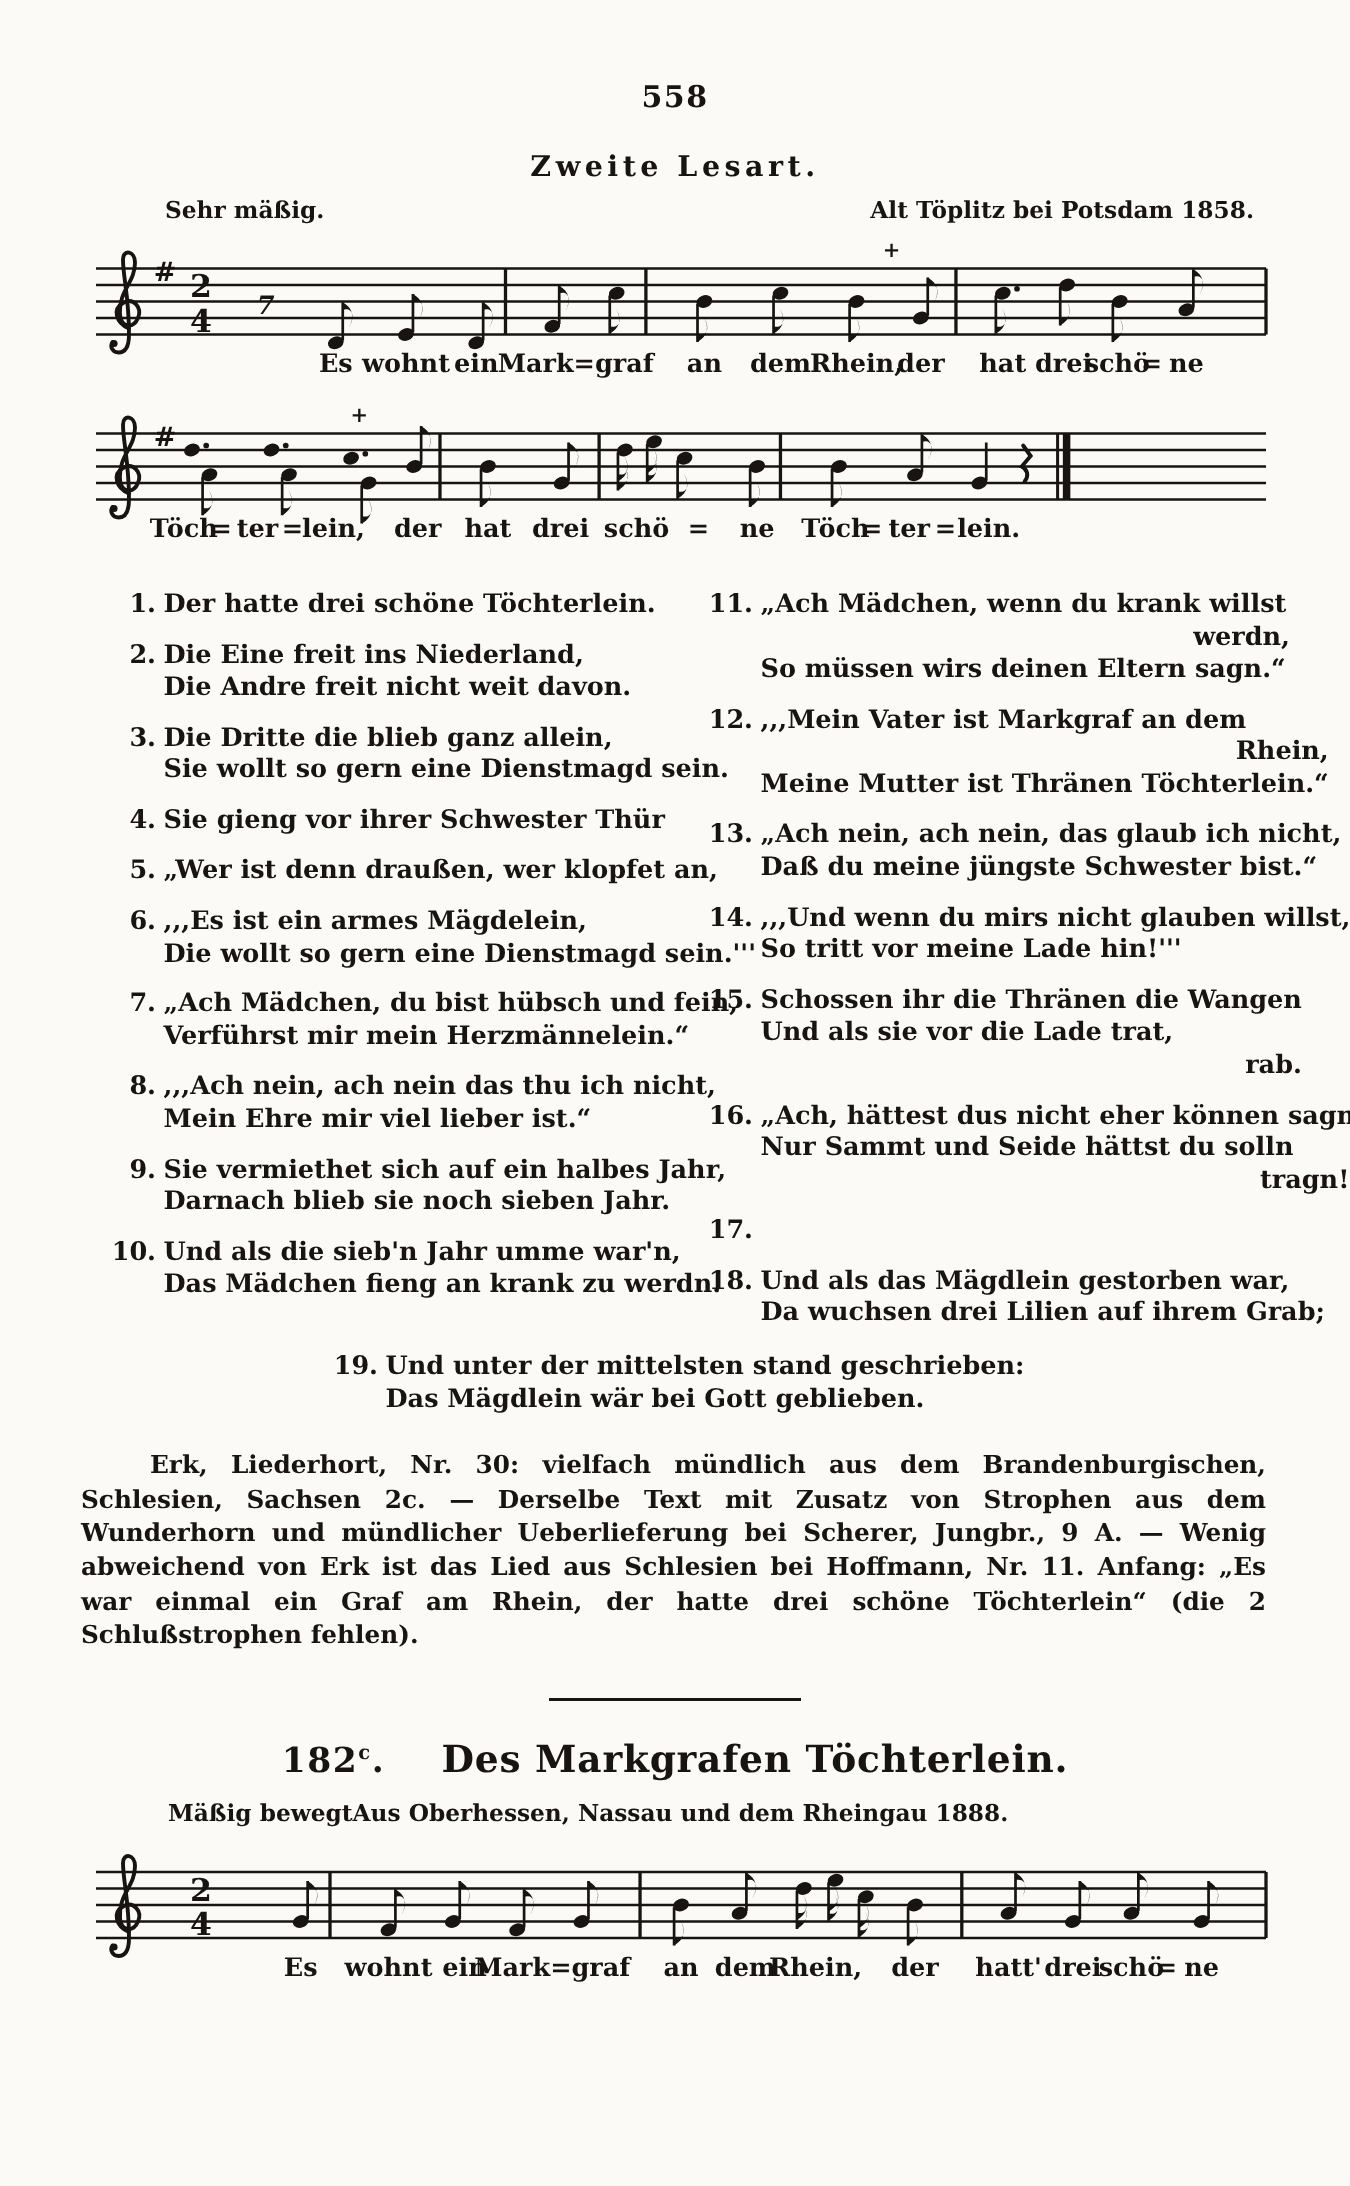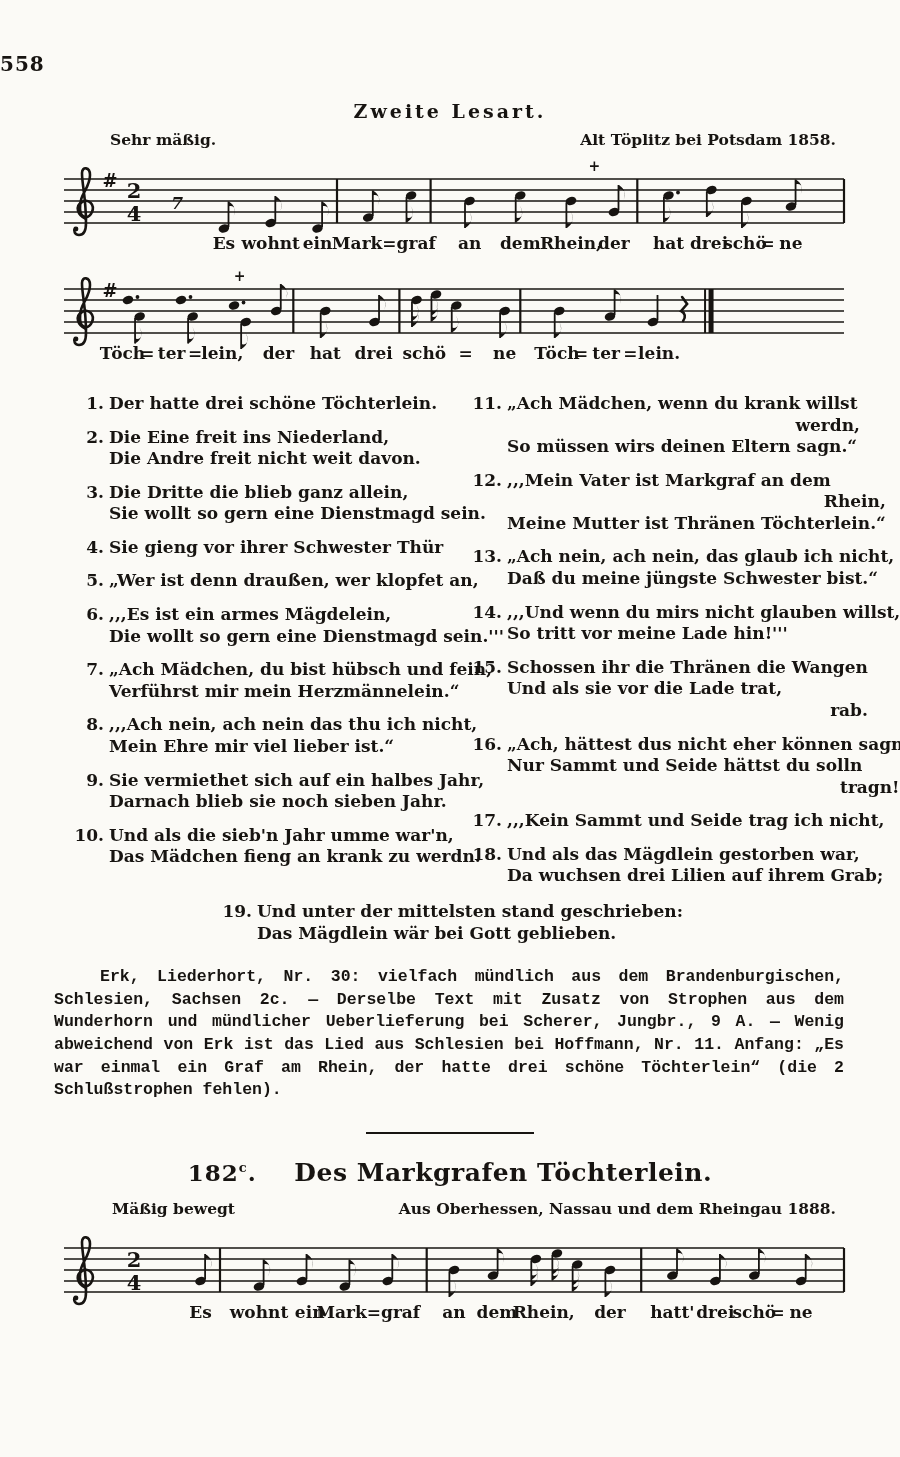--- a/index.html
+++ b/index.html
@@ -1,43 +1,43 @@
 <!DOCTYPE html>
 <html><head>
 <meta charset="utf-8">
 <style>
   html,body{margin:0;padding:0;background:#d8d5cd;}
   .page{width:900px;height:1457px;background:#fbfaf6;color:#171411;position:relative;
         font-family:"DejaVu Serif",serif;overflow:hidden;margin:0 auto;}
-  .pageno{text-align:left;padding-top:52px;font-size:20px;font-weight:700;letter-spacing:1px;}
+  .pageno{text-align:center;padding-top:52px;font-size:20px;font-weight:700;letter-spacing:1px;}
   .h1{text-align:center;margin-top:24px;font-size:19px;font-weight:700;letter-spacing:3px;}
   .meta-row{display:flex;justify-content:space-between;align-items:baseline;
             margin:8px 64px 0 110px;font-size:15.5px;font-weight:700;}
   .staff-block{position:relative;height:108px;margin-top:2px;}
   svg.staff{position:absolute;left:56px;top:0;}
   .lyrics{position:absolute;left:64px;top:82px;width:782px;height:24px;
           font-weight:700;font-size:17px;}
   .lyrics span{position:absolute;transform:translateX(-50%);white-space:nowrap;}
   .verses{display:flex;margin:24px 0 0 66px;}
   .vcol-left{width:398px;}
   .vcol-right{width:396px;}
   .verse{display:flex;margin-bottom:12px;font-size:17px;font-weight:700;line-height:1.27;}
   .vnum{width:38px;text-align:right;padding-right:5px;flex:none;}
   .vbody{flex:1;}
   .vline{white-space:nowrap;}
   .vline.r{text-align:right;}
   .verse-center{margin:2px 0 0 214px;font-size:17px;font-weight:700;line-height:1.27;}
   .footnote{margin:22px 56px 0 54px;font-size:16.5px;font-weight:700;line-height:1.37;
-            text-align:justify;text-indent:46px;font-family:Liberation Mono, monospace;}
+            text-align:justify;text-indent:46px;}
   .rule{width:168px;border-top:2.5px solid #171411;margin:30px auto 0;}
   .title2{text-align:center;margin-top:24px;font-weight:700;}
   .tno{font-size:23px;letter-spacing:1px;margin-right:32px;}
   .tno sup{font-size:13px;}
   .tmain{font-size:25px;letter-spacing:.5px;}
-  .meta-row2{display:flex;justify-content:space-between;align-items:baseline;
+  .meta-row2{display:flex;justify-content:flex-start;align-items:baseline;
              margin:12px 64px 0 112px;font-size:15.5px;font-weight:700;}
 </style>
 </head>
 <body>
 
 <div class="page">
 
   <div class="pageno">558</div>
 
   <div class="h1">Zweite Lesart.</div>
@@ -326,21 +326,20 @@
           <span class="vnum">16.</span>
           <div class="vbody">
             <div class="vline">„Ach, hättest dus nicht eher können sagn,</div>
             <div class="vline">Nur Sammt und Seide hättst du solln</div>
             <div class="vline r">tragn!“</div>
           </div>
         </div>
         <div class="verse">
           <span class="vnum">17.</span>
           <div class="vbody">
-            <div class="vline">,,,Kein Sammt und Seide trag ich nicht,</div>
           </div>
         </div>
         <div class="verse">
           <span class="vnum">18.</span>
           <div class="vbody">
             <div class="vline">Und als das Mägdlein gestorben war,</div>
             <div class="vline">Da wuchsen drei Lilien auf ihrem Grab;</div>
           </div>
         </div>
       </div>

